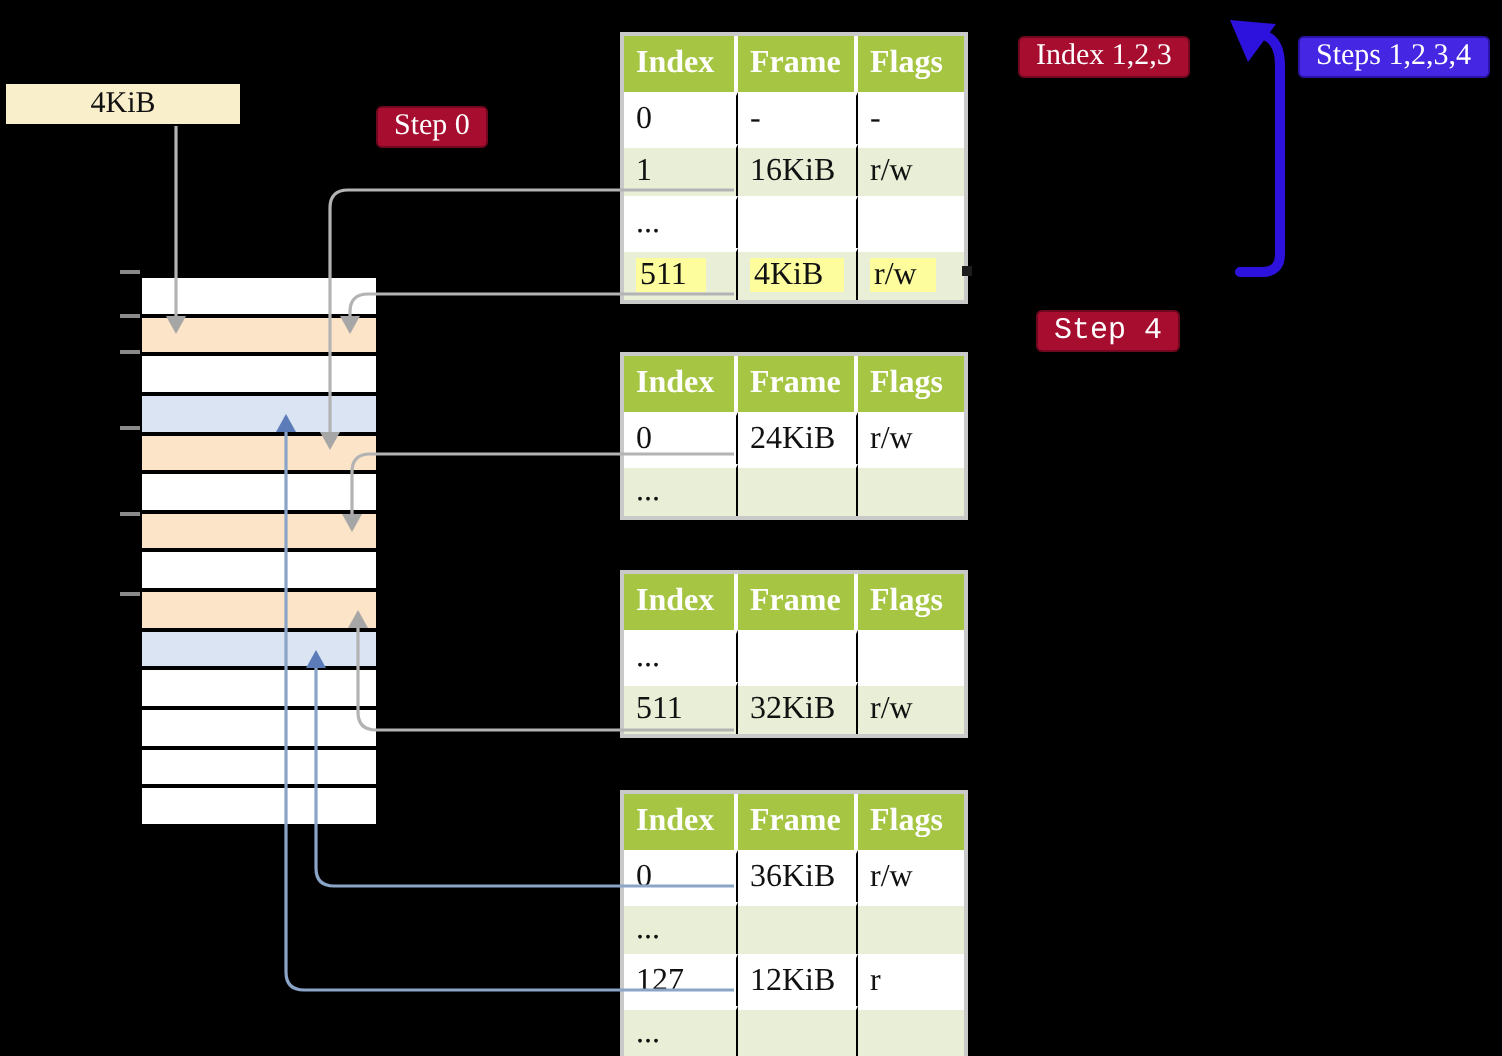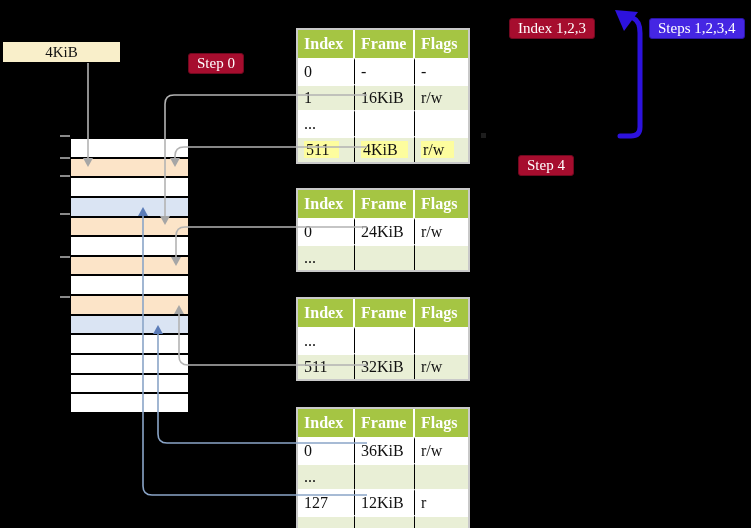--- a/index.html
+++ b/index.html
@@ -14,32 +14,32 @@
   }
   .badge.red    { background:var(--crimson); border:1px solid #70081f; }
   .badge.indigo { background:var(--indigo);  border:1px solid #2a14a8; }
   #lbl-4kib {
     position:absolute; left:3px; top:42px; width:117px; height:20px;
     background:var(--cream); color:#111; font-size:15px; line-height:20px; text-align:center;
   }
   #lbl-step0    { left:188px; top:53px;  }
   #lbl-steps123 { left:509px; top:18px;  }
   #lbl-steps1234{ left:649px; top:18px;text-align:right;  }
-  #lbl-step4    { left:518px; top:155px; }
+  #lbl-step4    { left:518px; top:155px;font-family:Liberation Mono, monospace; }
   
   .memstack {
     position:absolute; left:69px; top:137px; width:121px; height:277px;
     border:2px solid #000; box-sizing:border-box; background:#fff;
     display:flex; flex-direction:column;
   }
   .mrow { flex:1; border-top:2px solid #000; }
   .mrow:first-child { border-top:none; }
   .tick { position:absolute; left:60px; width:10px; height:2px; background:#8a8a8a; }
   
-  .ptable { position:absolute; left:296px; border:2px solid #c9c9c9; background:#0369a1;margin-top:12px; }
+  .ptable { position:absolute; left:310px; border:2px solid #c9c9c9; background:#0369a1; }
   #table-0 { top:16px; } #table-1 { top:176px; } #table-2 { top:285px; } #table-3 { top:395px; }
   table { border-collapse:separate; border-spacing:0; table-layout:fixed; width:170px; }
   th {
     background:var(--header-green); color:#fff; font-weight:bold; font-size:16px;
     text-align:left; height:28px; padding:0 0 0 6px; box-sizing:border-box;
     border-right:2px solid #fff; vertical-align:middle;
   }
   th:last-child { border-right:none; }
   td {
     background:#fff; color:#111; font-size:16px; height:26px; padding:0 0 0 6px;

